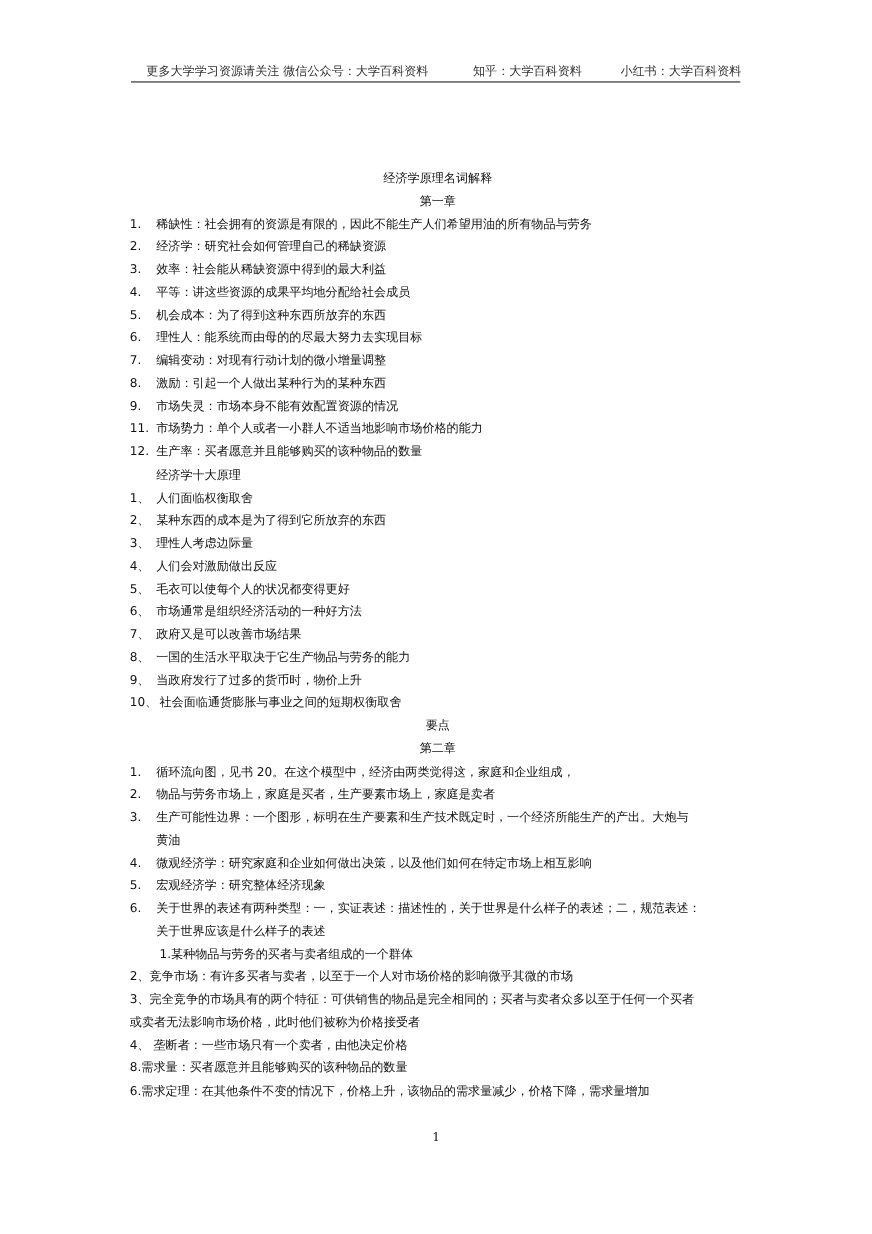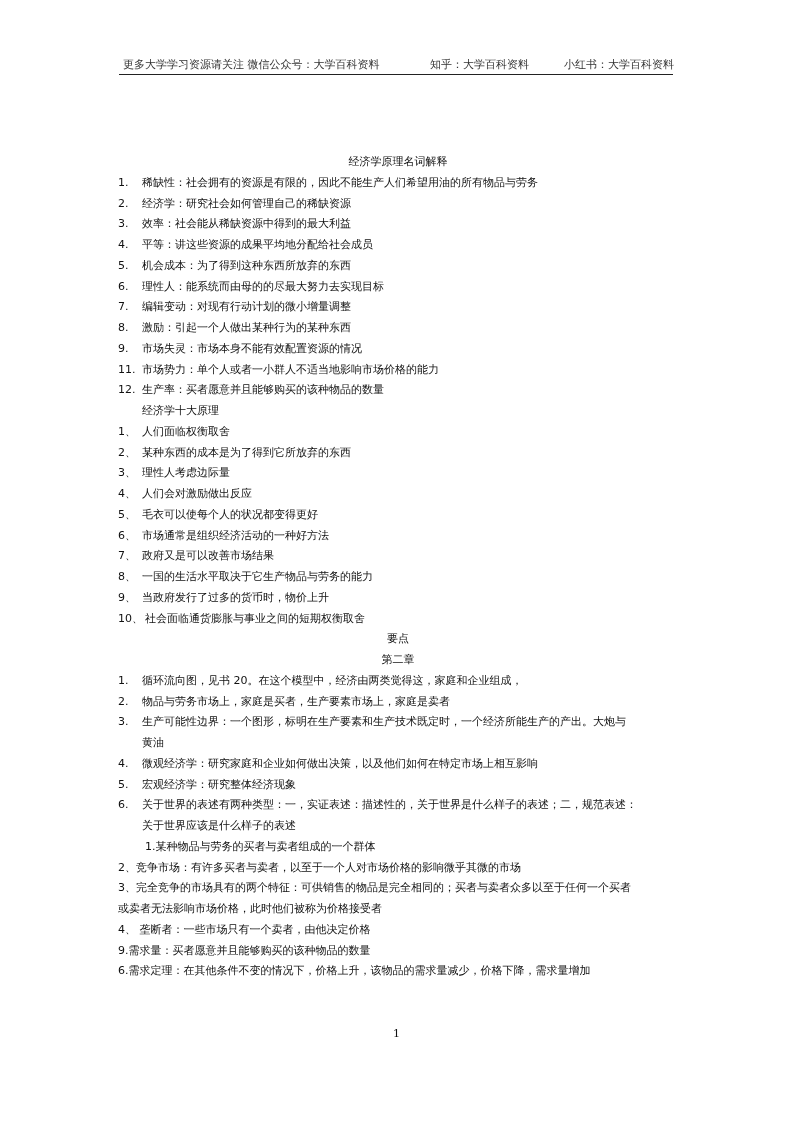--- a/index.html
+++ b/index.html
@@ -17,27 +17,28 @@
   .cont { padding-left: 24px; }
   .plain { }
   .para2 { padding-left: 27px; }
   .pageno { position: absolute; left: 0; width: 793px; top: 1027px; text-align: center;
             font-family: "DejaVu Serif", "Liberation Serif", serif; font-size: 11px; }
 </style>
 </head>
 <body>
 
 <div class="header">
-  <span style="left:4px">更多大学学习资源请关注 微信公众号：大学百科资料</span>
+  <span style="left:14px">更多大学学习资源请关注 微信公众号：大学百科资料</span>
   <span style="left:311px">知乎：大学百科资料</span>
   <span style="left:445px">小红书：大学百科资料</span>
 </div>
 
 <div class="content">
   <div class="line center">经济学原理名词解释</div>
+  <div class="line center">第一章</div>
 
   <div>
     <div class="line">
         <span class="num">1.</span>
         <span class="txt">稀缺性：社会拥有的资源是有限的，因此不能生产人们希望用油的所有物品与劳务</span>
       </div>
     <div class="line">
         <span class="num">2.</span>
         <span class="txt">经济学：研究社会如何管理自己的稀缺资源</span>
       </div>
@@ -156,18 +157,18 @@
     <div class="line cont">关于世界应该是什么样子的表述</div>
   </div>
 
 
   <div>
     <div class="line para2">1.某种物品与劳务的买者与卖者组成的一个群体</div>
     <div class="line plain">2、竞争市场：有许多买者与卖者，以至于一个人对市场价格的影响微乎其微的市场</div>
     <div class="line plain">3、完全竞争的市场具有的两个特征：可供销售的物品是完全相同的；买者与卖者众多以至于任何一个买者</div>
     <div class="line plain">或卖者无法影响市场价格，此时他们被称为价格接受者</div>
     <div class="line plain">4、 垄断者：一些市场只有一个卖者，由他决定价格</div>
-    <div class="line plain">9.需求量：买者愿意并且能够购买的该种物品的数量</div>
+    <div class="line plain">8.需求量：买者愿意并且能够购买的该种物品的数量</div>
     <div class="line plain">6.需求定理：在其他条件不变的情况下，价格上升，该物品的需求量减少，价格下降，需求量增加</div>
   </div>
 </div>
 
 <div class="pageno">1</div>
 
 </body></html>

